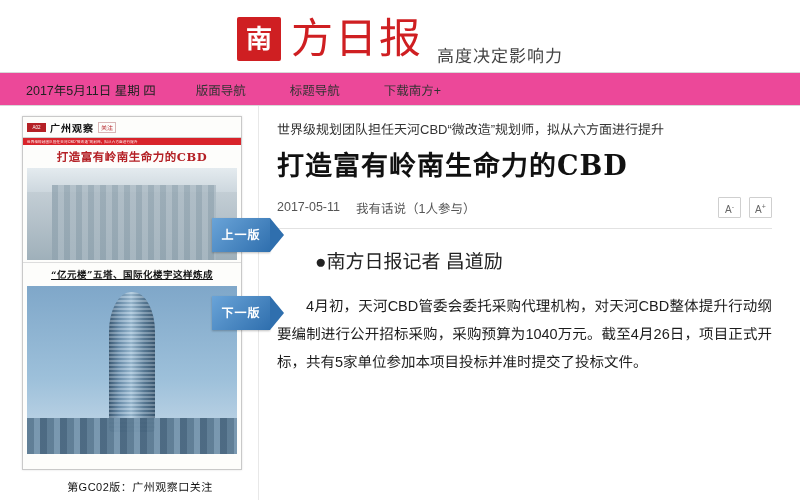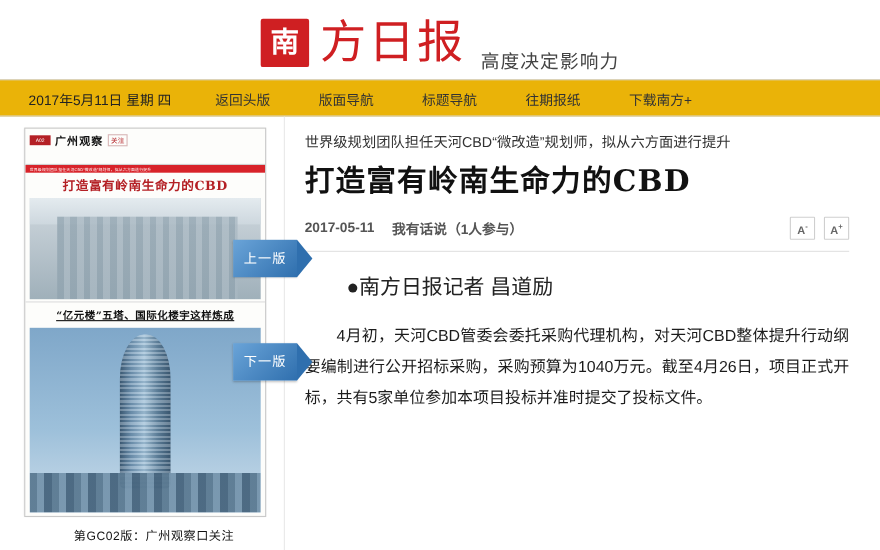--- a/index.html
+++ b/index.html
@@ -71,21 +71,21 @@
 
   
   .navbar {
     border-top: 1px solid #d8d8d8;
     border-bottom: 1px solid #d8d8d8;
     height: 32px;
     display: flex;
     align-items: center;
     font-size: 12.5px;
     color: #333;
-    background: #eab308;
+    background: #ec4899;
   }
   .nav-date {
     padding: 0 18px 0 26px;
     white-space: nowrap;
     color: #222;
   }
   .nav-item {
     padding: 0 22px;
     white-space: nowrap;
     color: #333;
@@ -113,21 +113,21 @@
     border: 1px solid #c9c9c9;
     background: #fdfdfb;
     overflow: hidden;
     font-size: 4px;
     box-shadow: 0 0 2px rgba(0,0,0,.12);
   }
   .paper-head {
     display: flex;
     align-items: center;
     gap: 4px;
-    padding: 3px 4px 14px 4px;
+    padding: 3px 4px 2px 4px;
     border-bottom: 1px solid #cfcfcf;
   }
   .paper-head .badge {
     background: #b42025;
     color: #fff;
     font-size: 4.5px;
     padding: 2px 2px;
     line-height: 1.2;
     width: 15px;
     text-align: center;
@@ -240,32 +240,33 @@
     height: 34px;
     background: linear-gradient(135deg,#6aa4d8,#2f6fae);
     color: #fff;
     font-size: 12px;
     display: flex;
     align-items: center;
     justify-content: center;
     letter-spacing: 1px;
     box-shadow: 0 1px 2px rgba(0,0,0,.25);
     cursor: pointer;
+    font-weight: bold;
   }
   .ribbon::after {
     content: "";
     position: absolute;
     right: -14px;
     top: 0;
     border-top: 17px solid transparent;
     border-bottom: 17px solid transparent;
     border-left: 14px solid #2f6fae;
   }
   .ribbon-prev { top: 112px; }
-  .ribbon-next { top: 206px; }
+  .ribbon-next { top: 190px; }
   .ribbon span { line-height: 1.05; text-align: center; }
 
   
   .right-col {
     flex: 1;
     padding: 14px 28px 0 18px;
     box-sizing: border-box;
     border-left: 1px solid #e8e8e8;
   }
   .shoulder {
@@ -284,21 +285,20 @@
     line-height: 1.25;
   }
   .meta-row {
     display: flex;
     align-items: center;
     font-size: 12.5px;
     color: #555;
     border-bottom: 1px solid #e2e2e2;
     padding-bottom: 10px;
     margin-bottom: 14px;
-    font-weight: bold;
   }
   .meta-row .date { margin-right: 16px; }
   .meta-row .say { color: #555; }
   .font-btns {
     margin-left: auto;
     display: flex;
     gap: 8px;
   }
   .font-btn {
     width: 21px;
@@ -342,24 +342,22 @@
   <div class="masthead">
     <div class="logo-wrap">
       <div class="logo-mark">南</div>
       <div class="logo-text">方日报</div>
     </div>
     <div class="logo-slogan">高度决定影响力</div>
   </div>
 
   <div class="navbar">
     <div class="nav-date">2017年5月11日 星期 四</div>
-    <div class="nav-item">返回头版</div>
     <div class="nav-item">版面导航</div>
     <div class="nav-item">标题导航</div>
-    <div class="nav-item">往期报纸</div>
     <div class="nav-item">下载南方+</div>
   </div>
 
   <div class="content">
 
     <div class="left-col">
       <div class="paper">
 
         <div class="paper-head">
           <div class="badge">A02</div>

